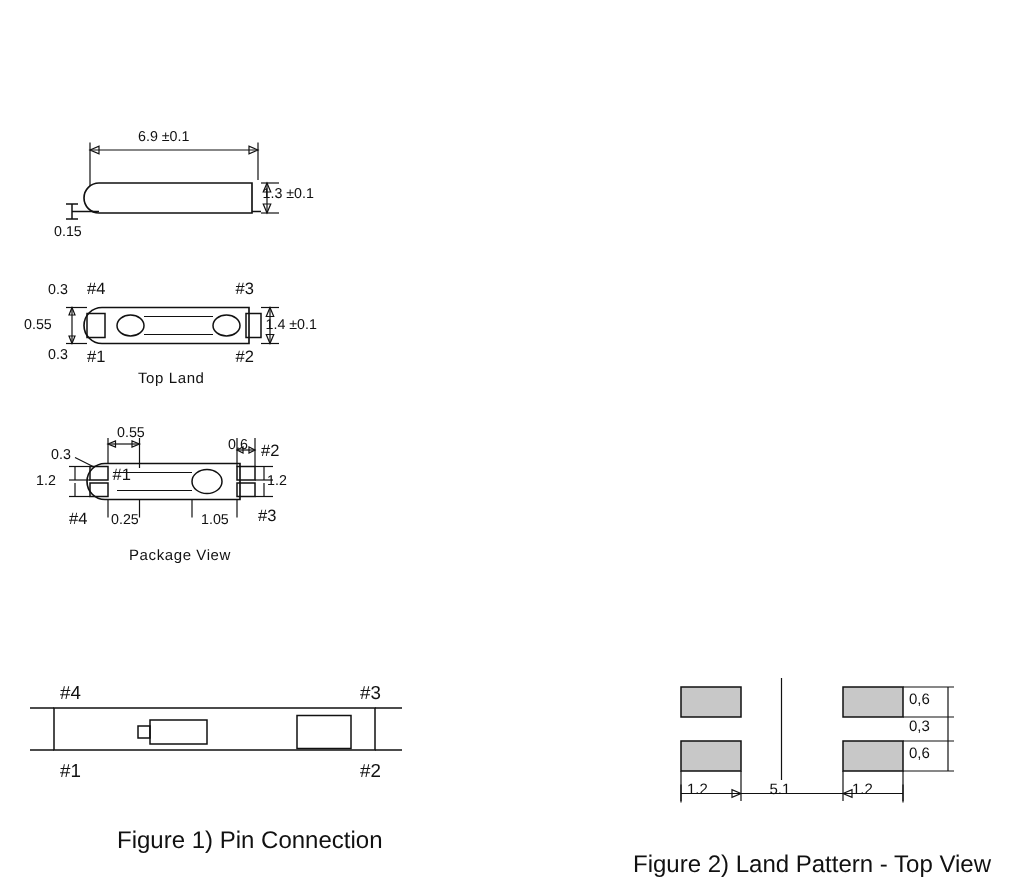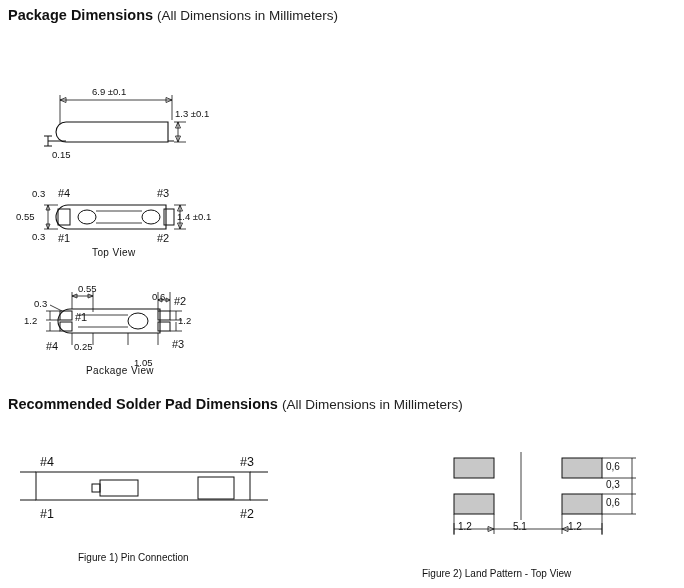--- a/index.html
+++ b/index.html
@@ -34,21 +34,21 @@
   .heading .h-sub {
     font-weight: normal;
     font-size: 13.5px;
     color: #222;
   }
   #heading-package { left: 8px; top: 7px; }
   #heading-solder  { left: 8px; top: 396px; }
 
   .fig-caption {
     position: absolute;
-    font-size: 10px;
+    font-size: 16px;
     color: #111;
     white-space: nowrap;
   }
   #caption-fig1 { left: 78px; top: 552px; }
   #caption-fig2 { left: 422px; top: 568px; }
 
   .lbl {
     position: absolute;
     font-size: 9.5px;
     color: #111;
@@ -67,29 +67,21 @@
   .ln { stroke: #111; stroke-width: 1; fill: none; }
   .ln-thin { stroke: #111; stroke-width: 0.8; fill: none; }
   .body-fill { fill: #ffffff; stroke: #111; stroke-width: 1.1; }
   .pad-fill { fill: #c8c8c8; stroke: #111; stroke-width: 1; }
 </style>
 </head>
 <body>
 
 <div class="page">
 
-  <div class="heading" id="heading-package">
-    <span class="h-main">Package Dimensions</span>
-    <span class="h-sub">(All Dimensions in Millimeters)</span>
-  </div>
-
-  <div class="heading" id="heading-solder">
-    <span class="h-main">Recommended Solder Pad Dimensions</span>
-    <span class="h-sub">(All Dimensions in Millimeters)</span>
-  </div>
+
 
   <svg width="684" height="588">
 
     <g>
 
       <line class="ln-thin" x1="60" y1="95" x2="60" y2="126"></line>
       <line class="ln-thin" x1="172" y1="95" x2="172" y2="120"></line>
 
       <line class="ln-thin" x1="60" y1="100" x2="172" y2="100"></line>
       <path class="ln-thin" d="M60 100 l6 -2.5 l0 5 z" fill="#111"></path>
@@ -224,43 +216,43 @@
       <line class="ln-thin" x1="494" y1="529" x2="562" y2="529"></line>
       <line class="ln-thin" x1="562" y1="529" x2="602" y2="529"></line>
       <line class="ln-thin" x1="454" y1="523" x2="454" y2="535"></line>
       <line class="ln-thin" x1="602" y1="523" x2="602" y2="535"></line>
       <path class="ln-thin" d="M494 529 l-6 -2.5 l0 5 z" fill="#111"></path>
       <path class="ln-thin" d="M562 529 l6 -2.5 l0 5 z" fill="#111"></path>
     </g>
   </svg>
 
   <div class="lbl" style="left:92px; top:86px;">6.9 ±0.1</div>
-  <div class="lbl" style="left:175px; top:108px;">1.3 ±0.1</div>
-  <div class="lbl" style="left:36px; top:149px;margin-left:16px;">0.15</div>
+  <div class="lbl" style="left:175px; top:124px;">1.3 ±0.1</div>
+  <div class="lbl" style="left:36px; top:149px;">0.15</div>
 
   <div class="lbl" style="left:32px; top:188px;">0.3</div>
   <div class="lbl pin" style="left:58px; top:187px;">#4</div>
   <div class="lbl pin" style="left:157px; top:187px;">#3</div>
   <div class="lbl" style="left:16px; top:211px;">0.55</div>
   <div class="lbl" style="left:32px; top:231px;">0.3</div>
   <div class="lbl pin" style="left:58px; top:232px;">#1</div>
   <div class="lbl pin" style="left:157px; top:232px;">#2</div>
   <div class="lbl" style="left:177px; top:211px;">1.4 ±0.1</div>
-  <div class="lbl view" style="left:92px; top:247px;">Top View</div>
+  <div class="lbl view" style="left:92px; top:247px;">Top Land</div>
 
   <div class="lbl" style="left:78px; top:283px;">0.55</div>
   <div class="lbl" style="left:152px; top:281px;margin-top:10px;">0.6</div>
   <div class="lbl" style="left:34px; top:298px;">0.3</div>
   <div class="lbl pin" style="left:75px; top:311px;">#1</div>
   <div class="lbl pin" style="left:174px; top:295px;">#2</div>
   <div class="lbl" style="left:24px; top:315px;">1.2</div>
   <div class="lbl" style="left:178px; top:315px;">1.2</div>
   <div class="lbl pin" style="left:46px; top:340px;">#4</div>
   <div class="lbl" style="left:74px; top:341px;">0.25</div>
-  <div class="lbl" style="left:134px; top:341px;margin-top:16px;">1.05</div>
+  <div class="lbl" style="left:134px; top:341px;">1.05</div>
   <div class="lbl pin" style="left:172px; top:338px;">#3</div>
   <div class="lbl view" style="left:86px; top:365px;">Package View</div>
 
   <div class="lbl pin" style="left:40px; top:455px; font-size:12.5px;">#4</div>
   <div class="lbl pin" style="left:240px; top:455px; font-size:12.5px;">#3</div>
   <div class="lbl pin" style="left:40px; top:507px; font-size:12.5px;">#1</div>
   <div class="lbl pin" style="left:240px; top:507px; font-size:12.5px;">#2</div>
 
   <div class="lbl md" style="left:606px; top:461px;">0,6</div>
   <div class="lbl md" style="left:606px; top:479px;">0,3</div>

